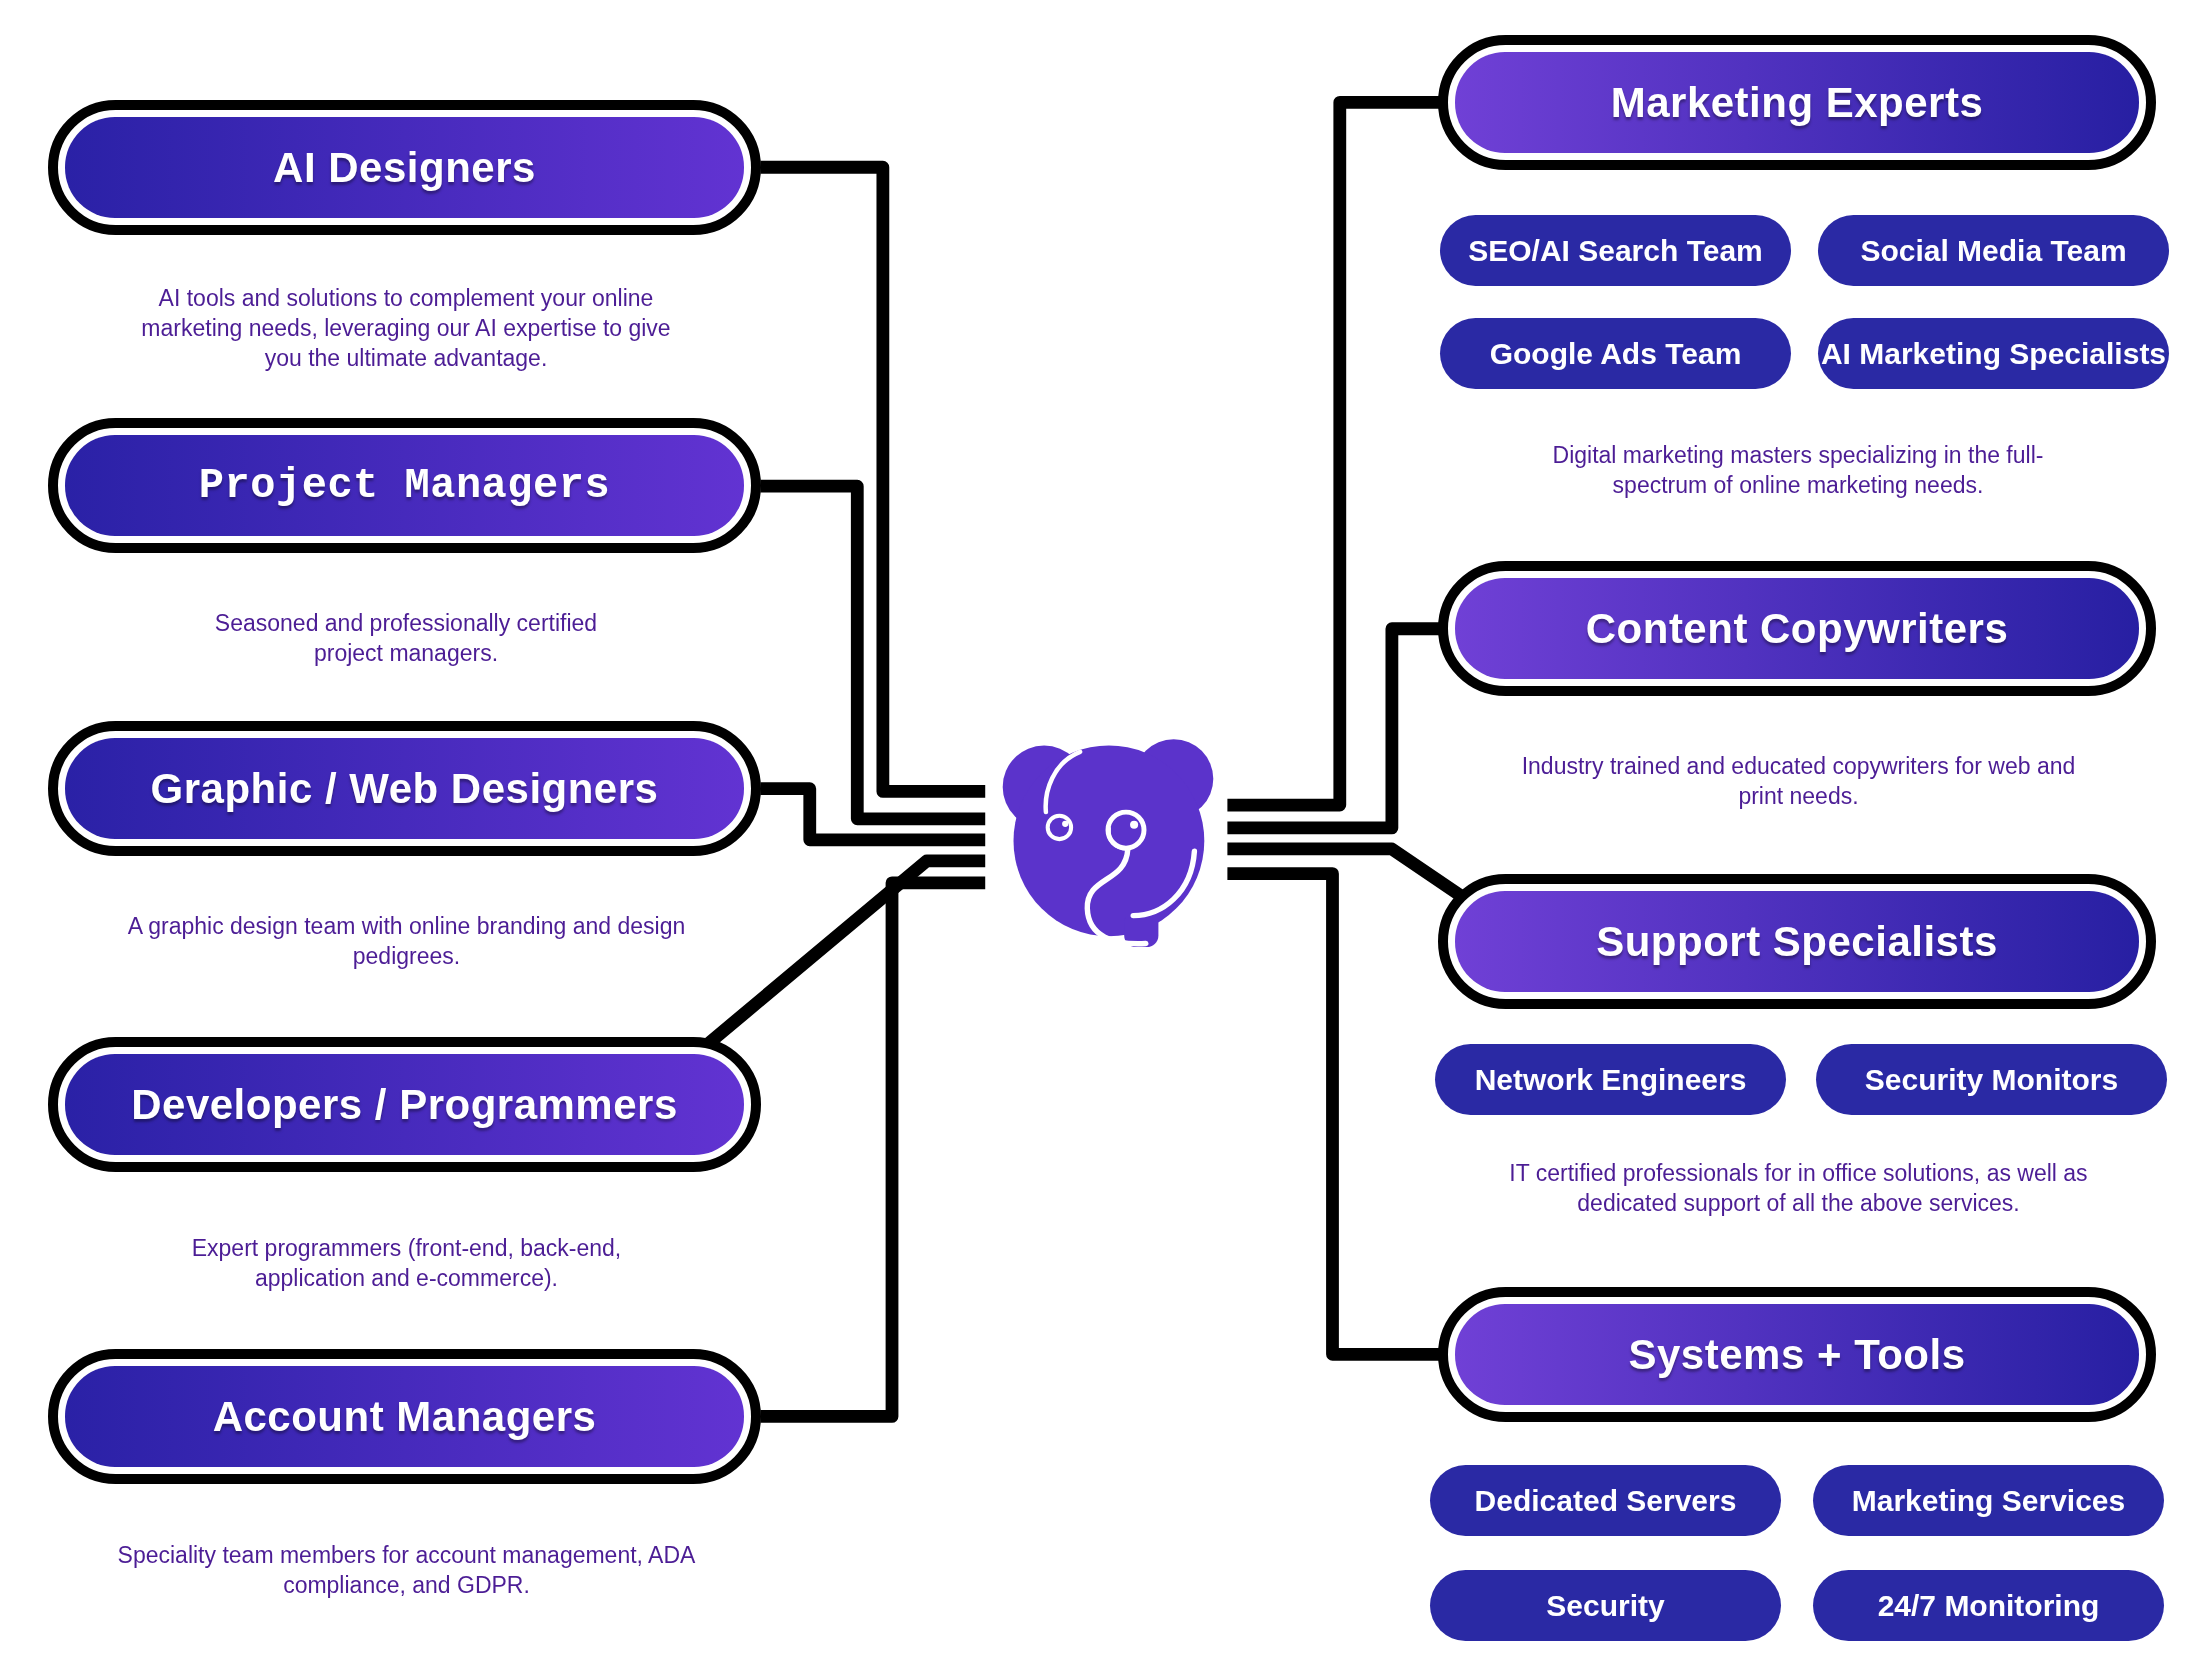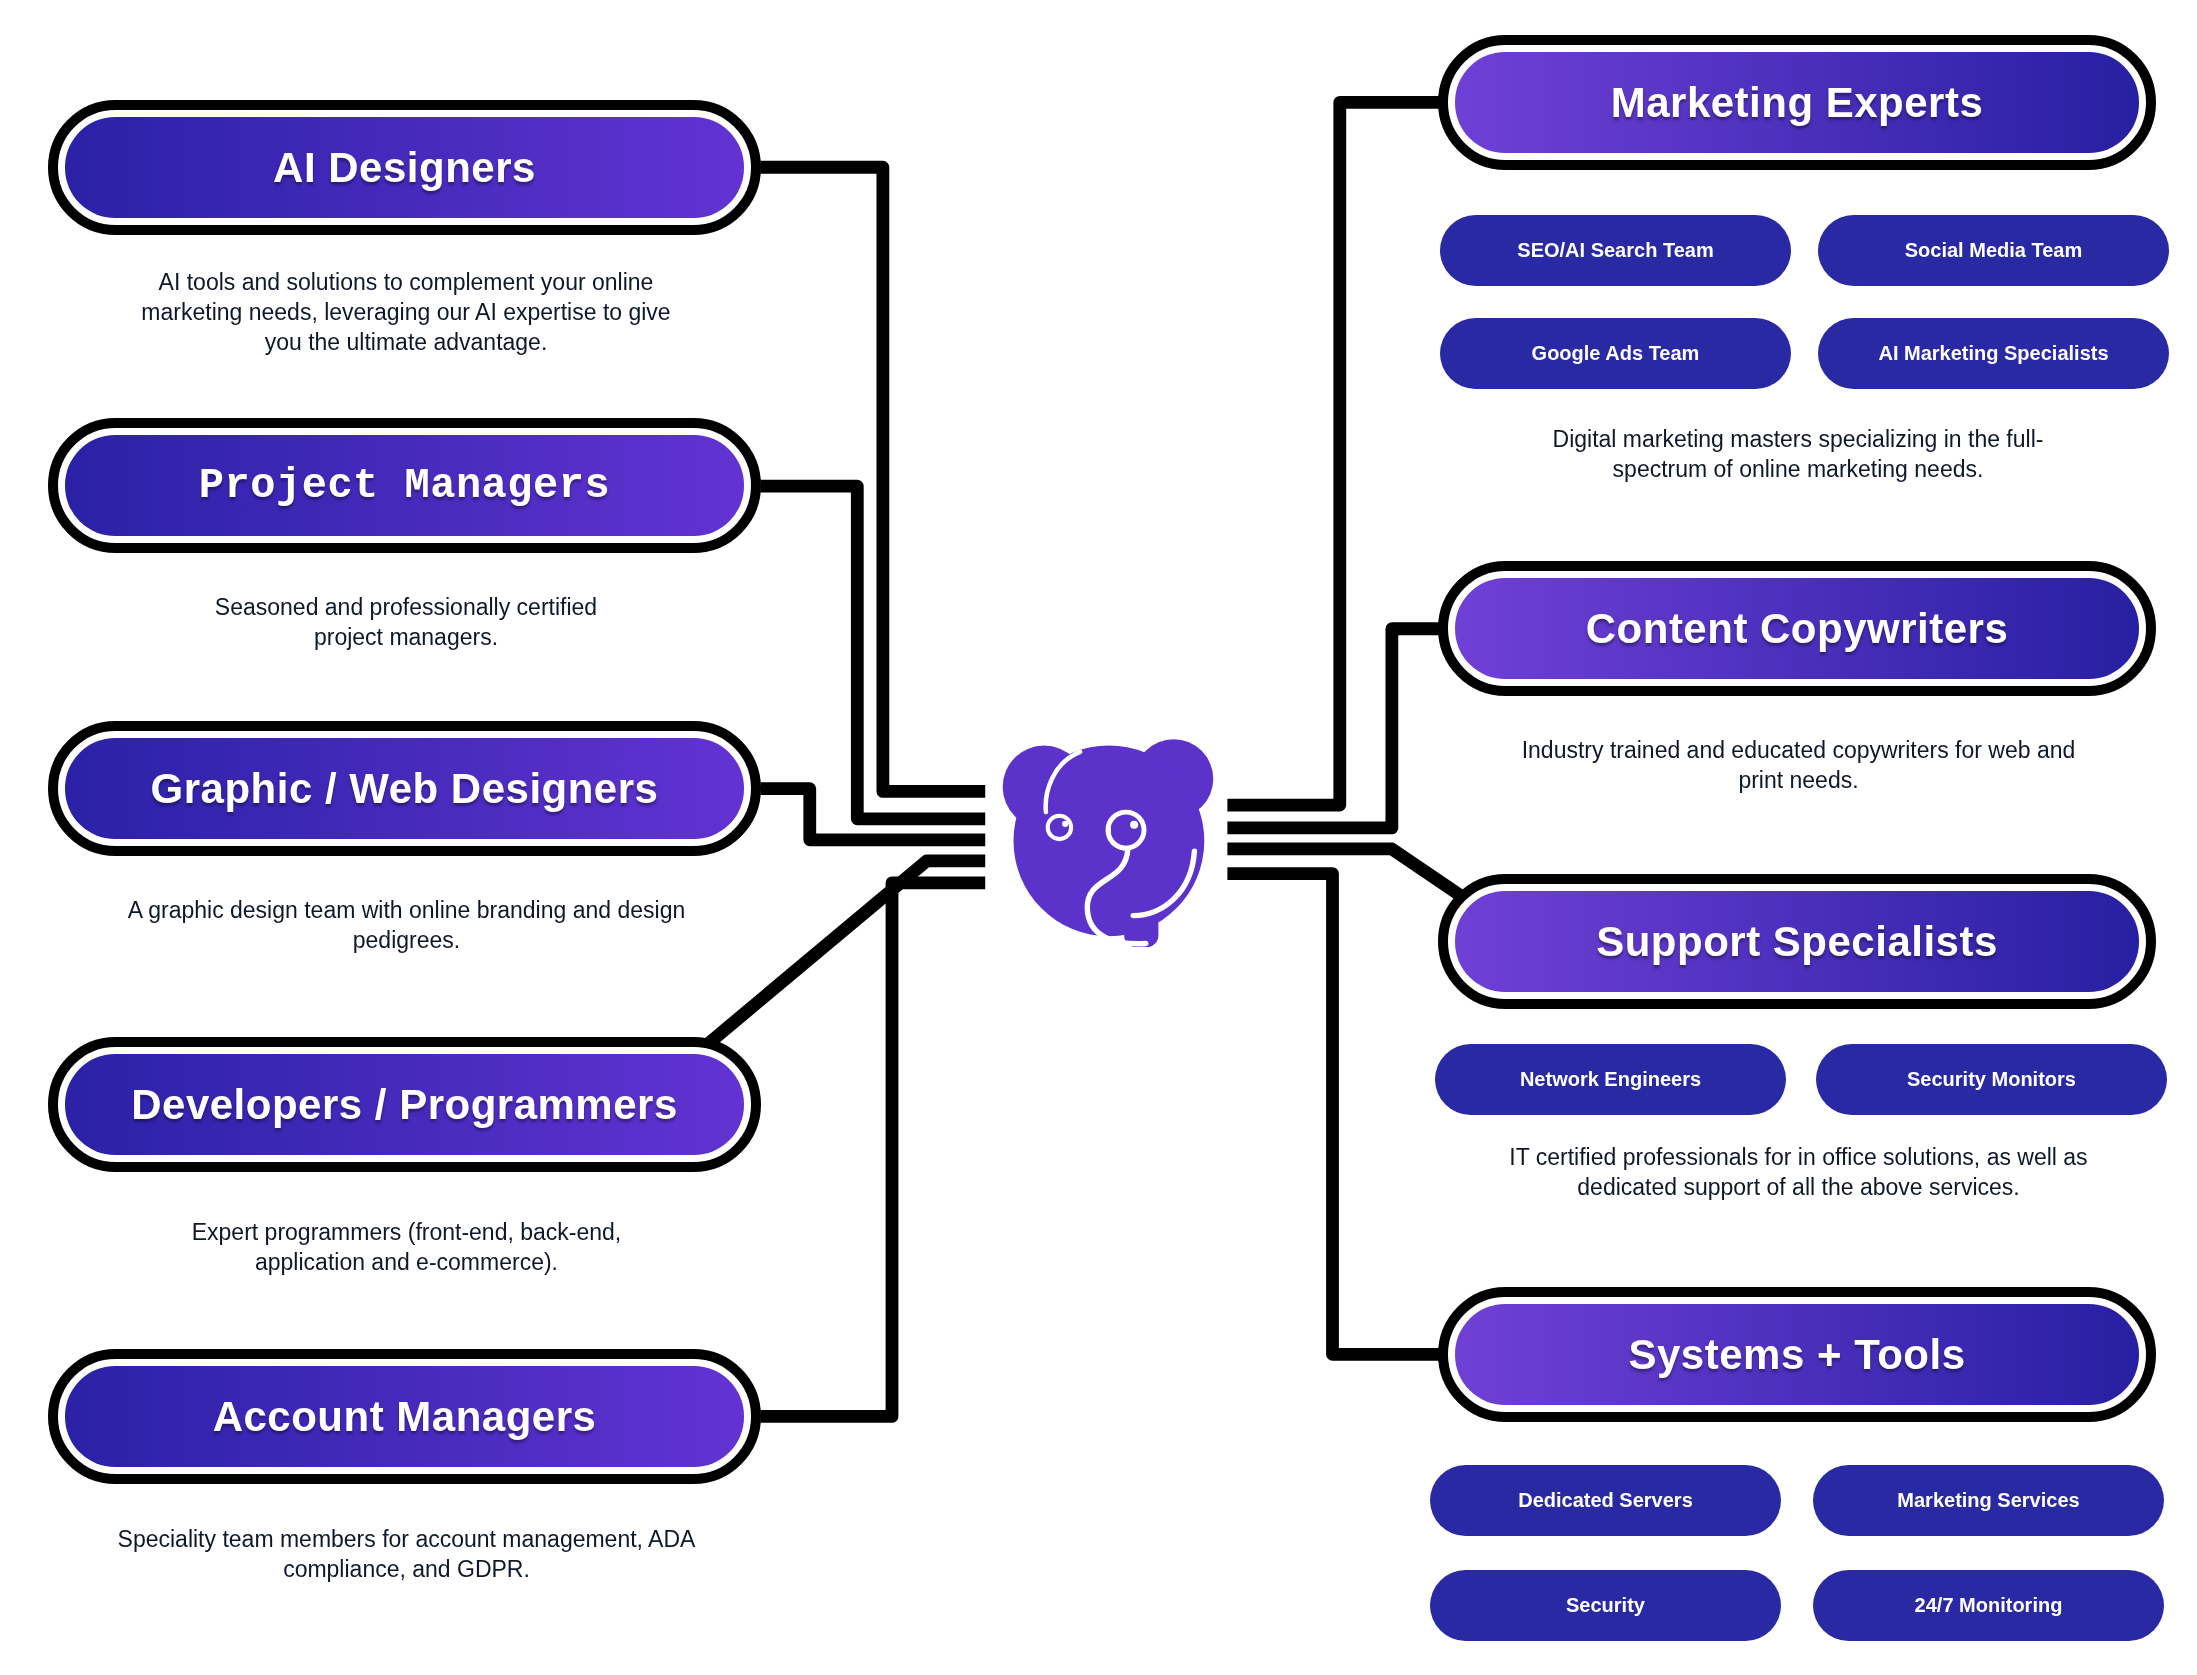--- a/index.html
+++ b/index.html
@@ -5,22 +5,22 @@
   html,body{margin:0;padding:0;background:#fff;}
   body{font-family:"Liberation Sans", sans-serif;}
   .canvas{position:relative;width:2198px;height:1676px;background:#ffffff;overflow:hidden;}
   svg.connectors{position:absolute;left:0;top:0;width:2198px;height:1676px;}
   .bigpill{position:absolute;background:#ffffff;border:10px solid #000000;border-radius:73px;padding:7.3px;box-sizing:border-box;height:135px;}
   .bigpill .inner{width:100%;height:100%;border-radius:50px;display:flex;align-items:center;justify-content:center;text-align:right;}
   .grad-l{background:linear-gradient(90deg,#2a21a6 0%,#6233d2 100%);}
   .grad-r{background:linear-gradient(90deg,#7040d6 0%,#271fa2 100%);}
   .pill-label{color:#ffffff;font-weight:bold;font-size:42px;letter-spacing:0.5px;text-shadow:0 2.7px 2.7px rgba(0,0,0,.35);white-space:nowrap;}
   .subpill{position:absolute;width:351px;height:71px;background:#2a29a4;border-radius:37px;display:flex;align-items:center;justify-content:center;}
-  .subpill span{color:#ffffff;font-weight:bold;font-size:20px;white-space:nowrap;}
-  .desc{position:absolute;color:#0f172a;font-size:23px;line-height:30px;text-align:center;font-weight:400;}
+  .subpill span{color:#ffffff;font-weight:bold;font-size:30px;white-space:nowrap;}
+  .desc{position:absolute;color:#4c1d95;font-size:23px;line-height:30px;text-align:center;font-weight:400;margin-top:16px;}
   .elephant{position:absolute;left:991px;top:722px;width:234px;height:227px;}
 </style>
 </head>
 <body>
 
 <div class="canvas">
 
   <svg class="connectors" viewBox="0 0 2405 1834" fill="none" stroke="#000000" stroke-width="14" stroke-linejoin="round">
     <polyline points="832,183 966,183 966,866 1078,866"></polyline>
     <polyline points="832,532 938,532 938,896 1078,896"></polyline>

